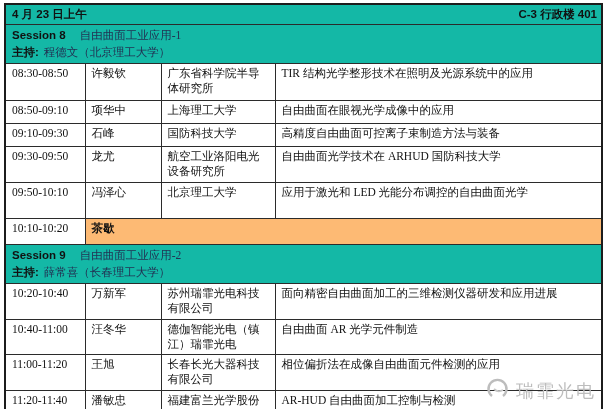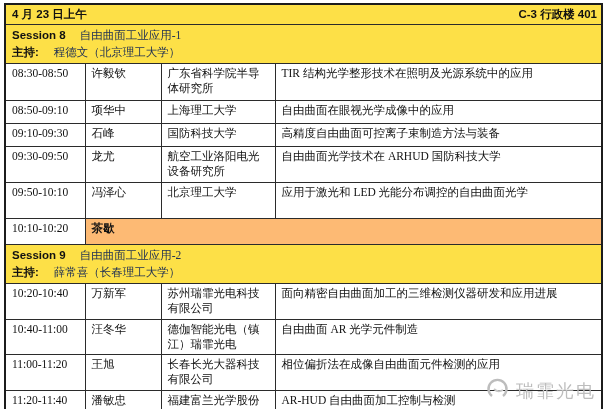--- a/index.html
+++ b/index.html
@@ -25,36 +25,36 @@
     font-size:11.5px;
     line-height:15px;
     box-sizing:border-box;
     overflow:hidden;
   }
   .outer{border:2px solid #1c1c1c;}
   col.c-time{width:80px;}
   col.c-name{width:76px;}
   col.c-aff{width:114px;}
   col.c-title{width:327px;}
-  tr.peach td{background:#fde047;}
+  tr.peach td{background:#14b8a6;}
   td.graycell{background:#fdba74;margin-top:23px;}
   .hdr-row td{
     font-family:"Liberation Sans","DejaVu Sans",sans-serif;
     font-weight:bold;
     font-size:12px;
   }
   .hdr-flex{display:flex;justify-content:space-between;align-items:center;}
   .session-cell{padding:3px 6px 2px 6px;}
   .sess-line{display:flex;gap:14px;line-height:17px;}
   .sess-label{
     font-family:"Liberation Sans","DejaVu Sans",sans-serif;
     font-weight:bold;font-size:11.5px;
   }
   .sess-title{color:#223253;font-size:11.5px;}
-  .chair-line{display:flex;gap:15px;line-height:17px;}
+  .chair-line{display:flex;gap:5px;line-height:17px;}
   .chair-label{
     font-family:"Liberation Sans","DejaVu Sans",sans-serif;
     font-weight:bold;font-size:11.5px;
   }
   .chair-name{color:#223253;font-size:11.5px;}
   td.timecell{white-space:nowrap;padding-top:3px;}
   .break-label{
     font-family:"Liberation Sans","DejaVu Sans",sans-serif;
     font-weight:bold;font-size:11.5px;padding-top:3px;
   }

